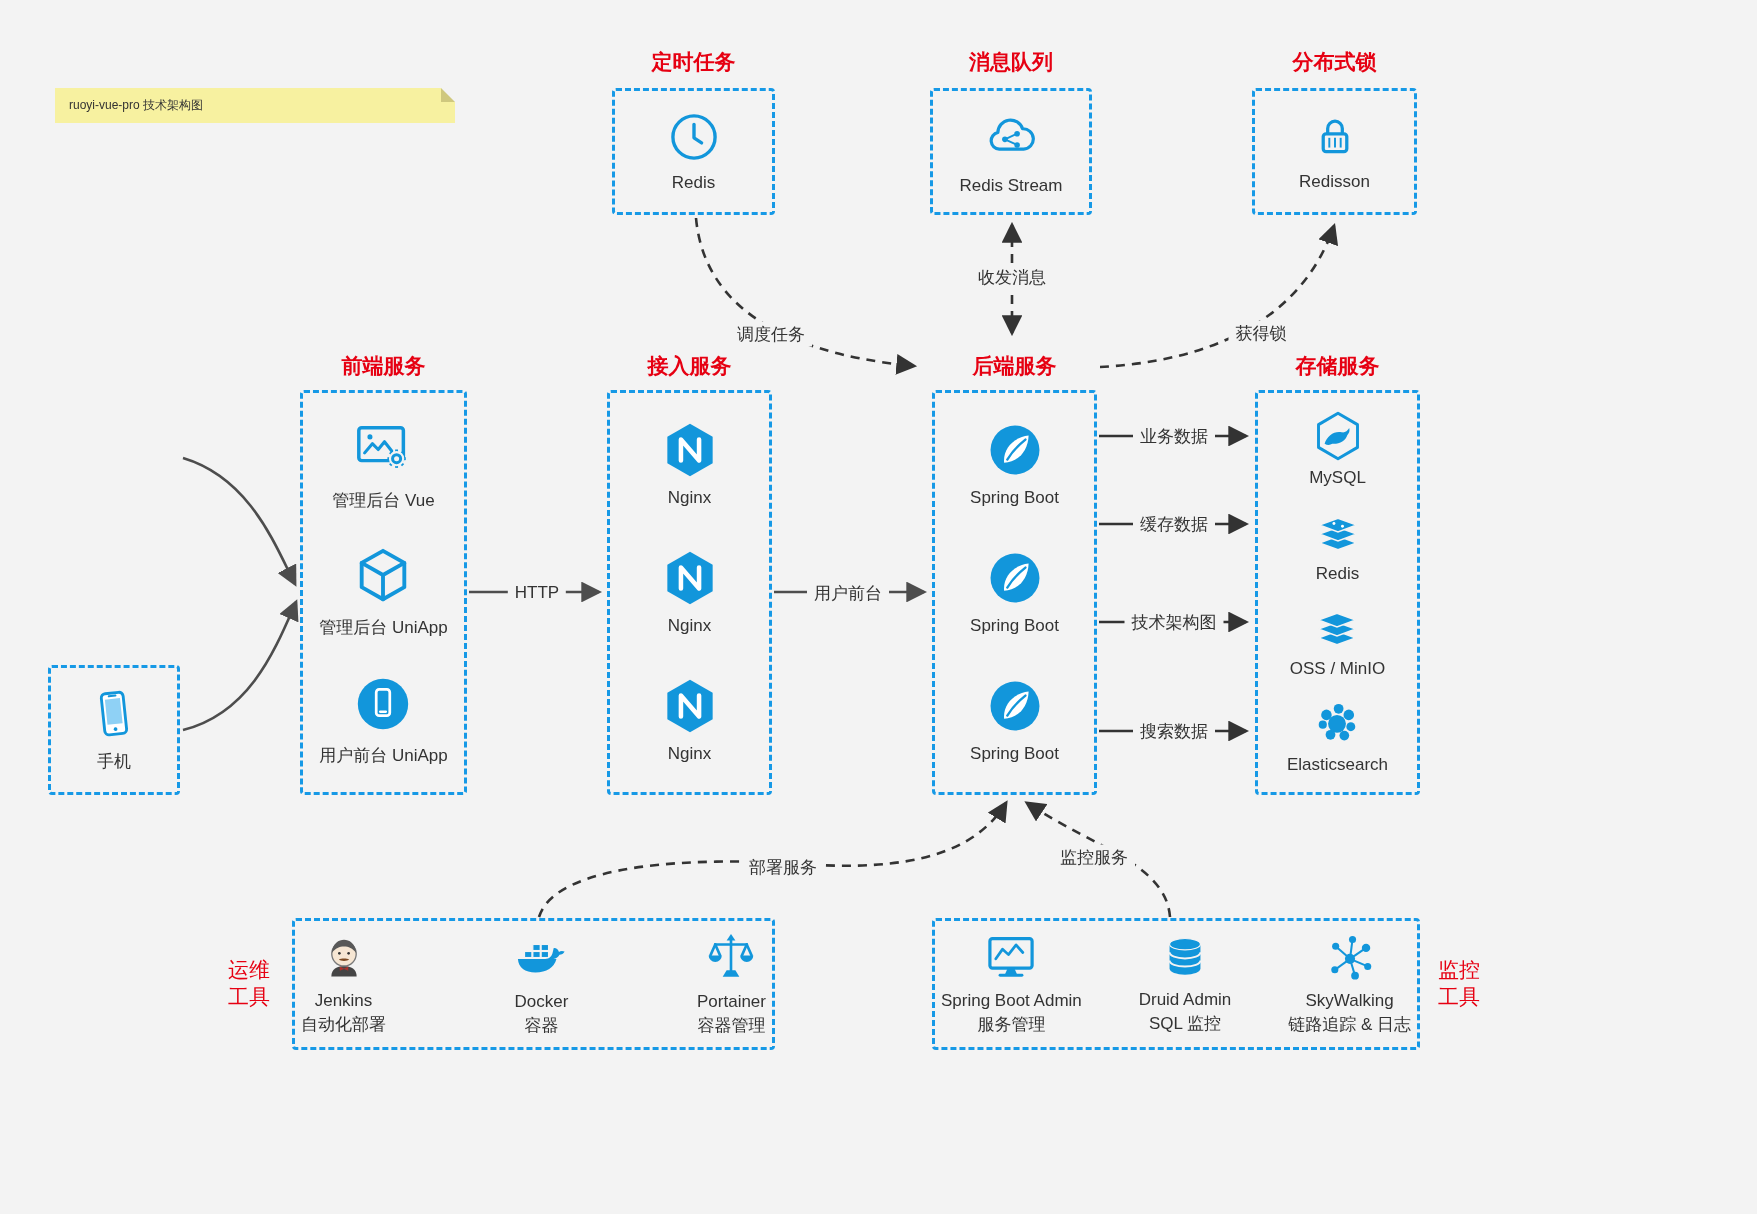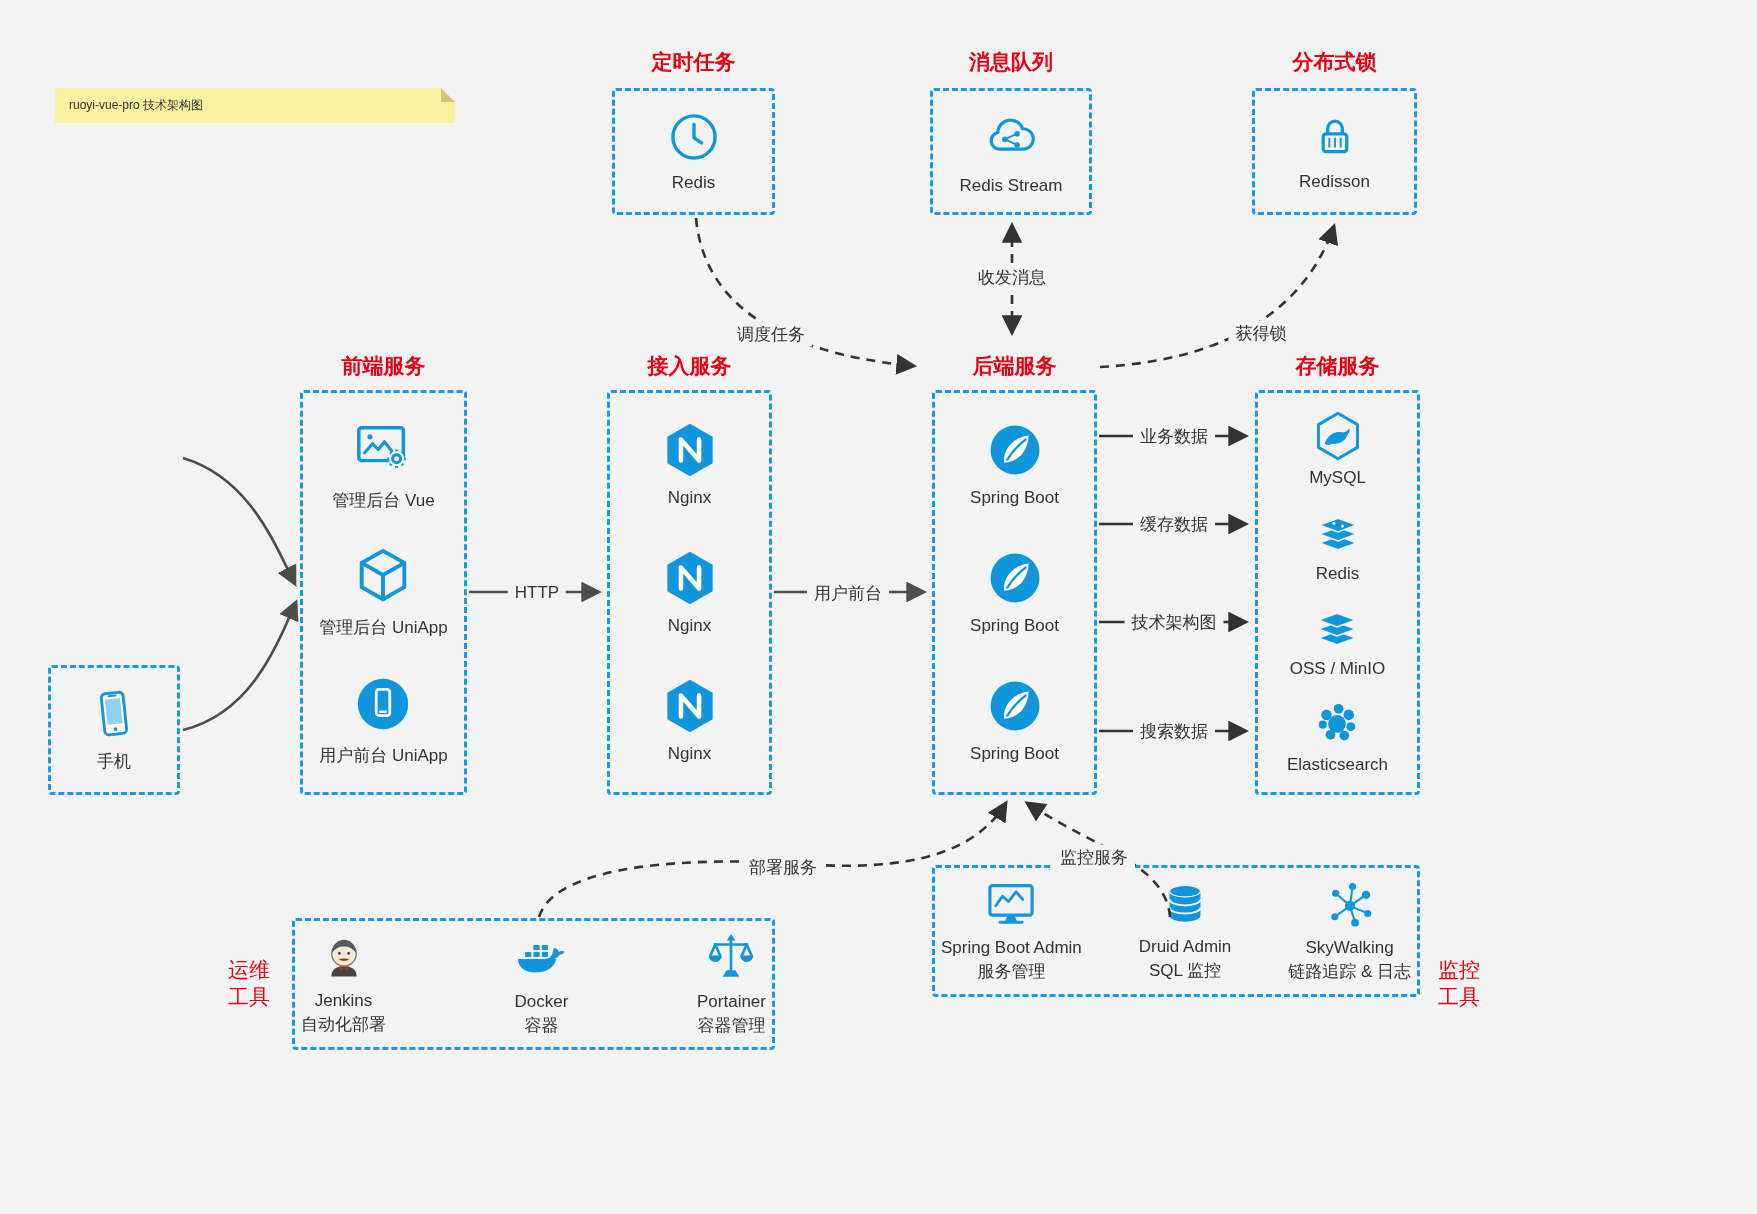--- a/index.html
+++ b/index.html
@@ -286,21 +286,21 @@
         <polygon points="32,4.5 27,12 37,12" fill="#1296db"></polygon>
         <path d="M6.5 29 H21.5 A7.5 7.5 0 0 1 6.5 29 Z" fill="#1296db"></path>
         <path d="M42.5 29 H57.5 A7.5 7.5 0 0 1 42.5 29 Z" fill="#1296db"></path>
         <polygon points="27,46 37,46 41.5,53.5 22.5,53.5" fill="#1296db"></polygon>
       </svg>
       <div class="node-label two-line">Portainer</div>
       <div class="node-label two-line" style="margin-top:-4px">容器管理</div>
     </div>
   </div>
 
-  <div class="dbox hbox" style="left:932px;top:865px;width:488px;height:132px">
+  <div class="dbox hbox" style="left:932px;top:918px;width:488px;height:132px">
     <div class="node" style="gap:5px">
       <svg viewBox="0 0 64 64" width="54" height="54">
         <rect x="7" y="9" width="50" height="35" rx="3" fill="none" stroke="#1296db" stroke-width="3.8"></rect>
         <path d="M14 33 L22 21.5 L29 28 L38 16.5 L46 25.5" fill="none" stroke="#1296db" stroke-width="3.2" stroke-linecap="round" stroke-linejoin="round"></path>
         <path d="M28 44 L25 51 H39 L36 44 Z" fill="#1296db"></path>
         <line x1="19" y1="52.5" x2="45" y2="52.5" stroke="#1296db" stroke-width="3.4" stroke-linecap="round"></line>
       </svg>
       <div class="node-label two-line">Spring Boot Admin</div>
       <div class="node-label two-line" style="margin-top:-4px">服务管理</div>
     </div>

